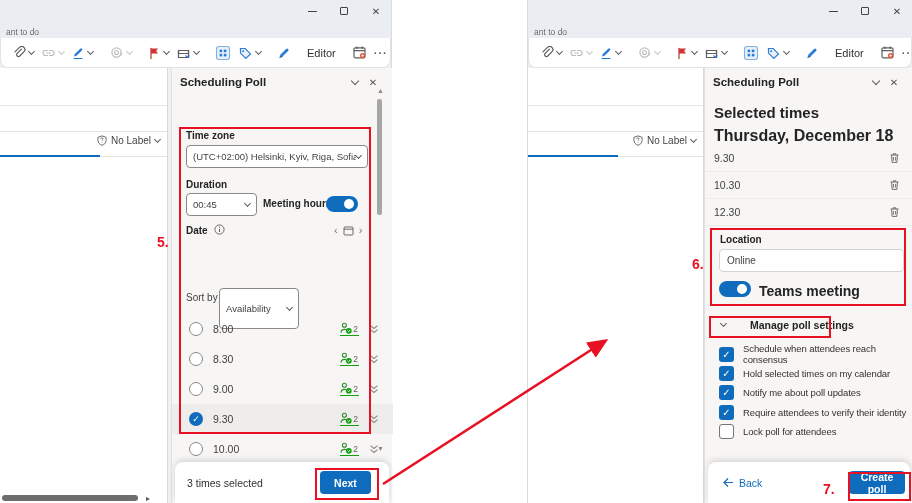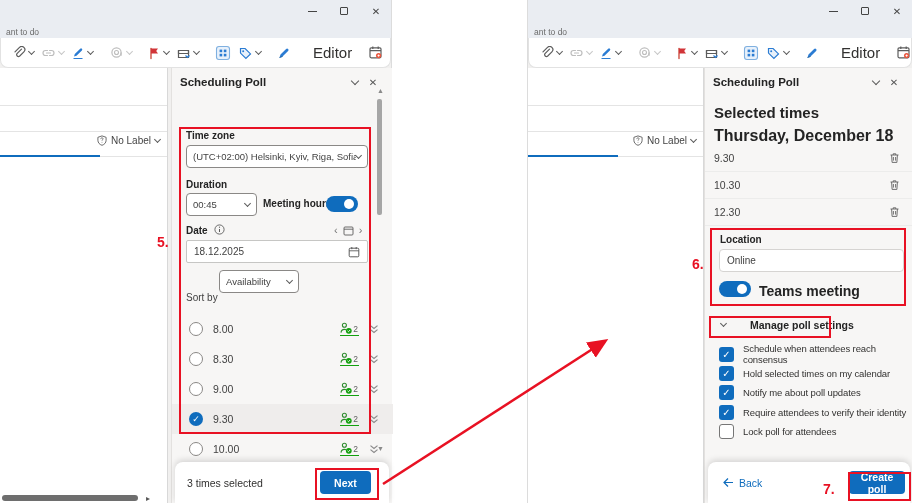--- a/index.html
+++ b/index.html
@@ -20,21 +20,21 @@
   .glyph-max { display:inline-block; width:8px; height:8px; border:1.2px solid #444; border-radius:1px; }
   .suggest { position:absolute; bottom:1px; left:6px; font-size:8.5px; color:#6b6b6b; }
 
   .toolbar { position:absolute; top:38px; left:0; right:0; height:30px; background:#fff;
     border:1px solid #e2e2e2; border-top:none; border-radius:0 0 8px 8px;
     display:flex; align-items:center; padding:0 8px; gap:1px; overflow:hidden; }
   .tbi { display:flex; align-items:center; gap:2px; padding:2px 3px; border-radius:3px; }
   .tbi svg { display:block; }
   .tb-sep { width:1px; height:16px; background:#e0e0e0; margin:0 4px; }
   .tb-chev { margin-left:1px; }
-  .editor-label { font-size:15px; color:#323130; margin-left:19px; }
+  .editor-label { font-size:11px; color:#323130; margin-left:13px; }
   .tb-more { font-size:11px; font-weight:bold; color:#5c5c5c; letter-spacing:1px; }
   .tb-collapse { margin-left:auto; margin-top:8px; }
 
   
   .compose { position:absolute; top:68px; bottom:0; left:0; background:#fff; border-right:1px solid #d8d8d8; }
   #composeA { width:168px; }
   #composeB { width:176px; }
   .fieldline { position:absolute; left:0; right:0; border-top:1px solid #e4e4e4; }
   .labelrow { position:absolute; right:7px; display:flex; align-items:center; gap:4px; font-size:10px; color:#444; }
   .subject-underline-gray { position:absolute; left:0; right:0; border-top:1px solid #e4e4e4; }
@@ -271,31 +271,23 @@
           <circle cx="5.5" cy="3.2" r="0.6" fill="#5c5c5c"></circle>
         </svg>
       <div class="datenav" style="top:156px; left:162px">
         <span style="font-size:11px; color:#777">‹</span>
         <svg width="11" height="11" viewBox="0 0 11 11">
             <rect x="1" y="2" width="9" height="8" rx="1" fill="none" stroke="#5c5c5c" stroke-width="0.9"></rect>
             <path d="M1 4.2h9" stroke="#5c5c5c" stroke-width="0.9"></path>
           </svg>
         <span style="font-size:11px; color:#777">›</span>
       </div>
-      <div class="textinput" style="top:172px; left:14px; width:182px; height:23px">
-        <span class="ti-text">18.12.2025</span>
-        <svg width="12" height="12" viewBox="0 0 12 12">
-            <rect x="1.2" y="2.2" width="9.6" height="8.6" rx="1" fill="none" stroke="#5c5c5c" stroke-width="1"></rect>
-            <path d="M1.2 4.8h9.6" stroke="#5c5c5c" stroke-width="0.9"></path>
-            <path d="M3.8 1v2.2M8.2 1v2.2" stroke="#5c5c5c" stroke-width="1"></path>
-          </svg>
-      </div>
 
       <span class="flabel" style="top:224px; left:14px; font-weight:normal; color:#424242">Sort by</span>
-      <div class="dropdown" style="top:202px; left:47px; width:80px; height:23px">
+      <div class="dropdown" style="top:220px; left:47px; width:80px; height:41px">
         <span class="dd-text">Availability</span>
         <span class="chev chev-sm"></span>
       </div>
 
       <div class="timerow" style="top:246px">
         <span class="radio"></span>
         <span class="t-label">8.00</span>
         <span class="avail">
             <svg width="12" height="12" viewBox="0 0 12 12">
               <circle cx="4.4" cy="3.2" r="2" fill="none" stroke="#2e8b2e" stroke-width="1.1"></circle>

